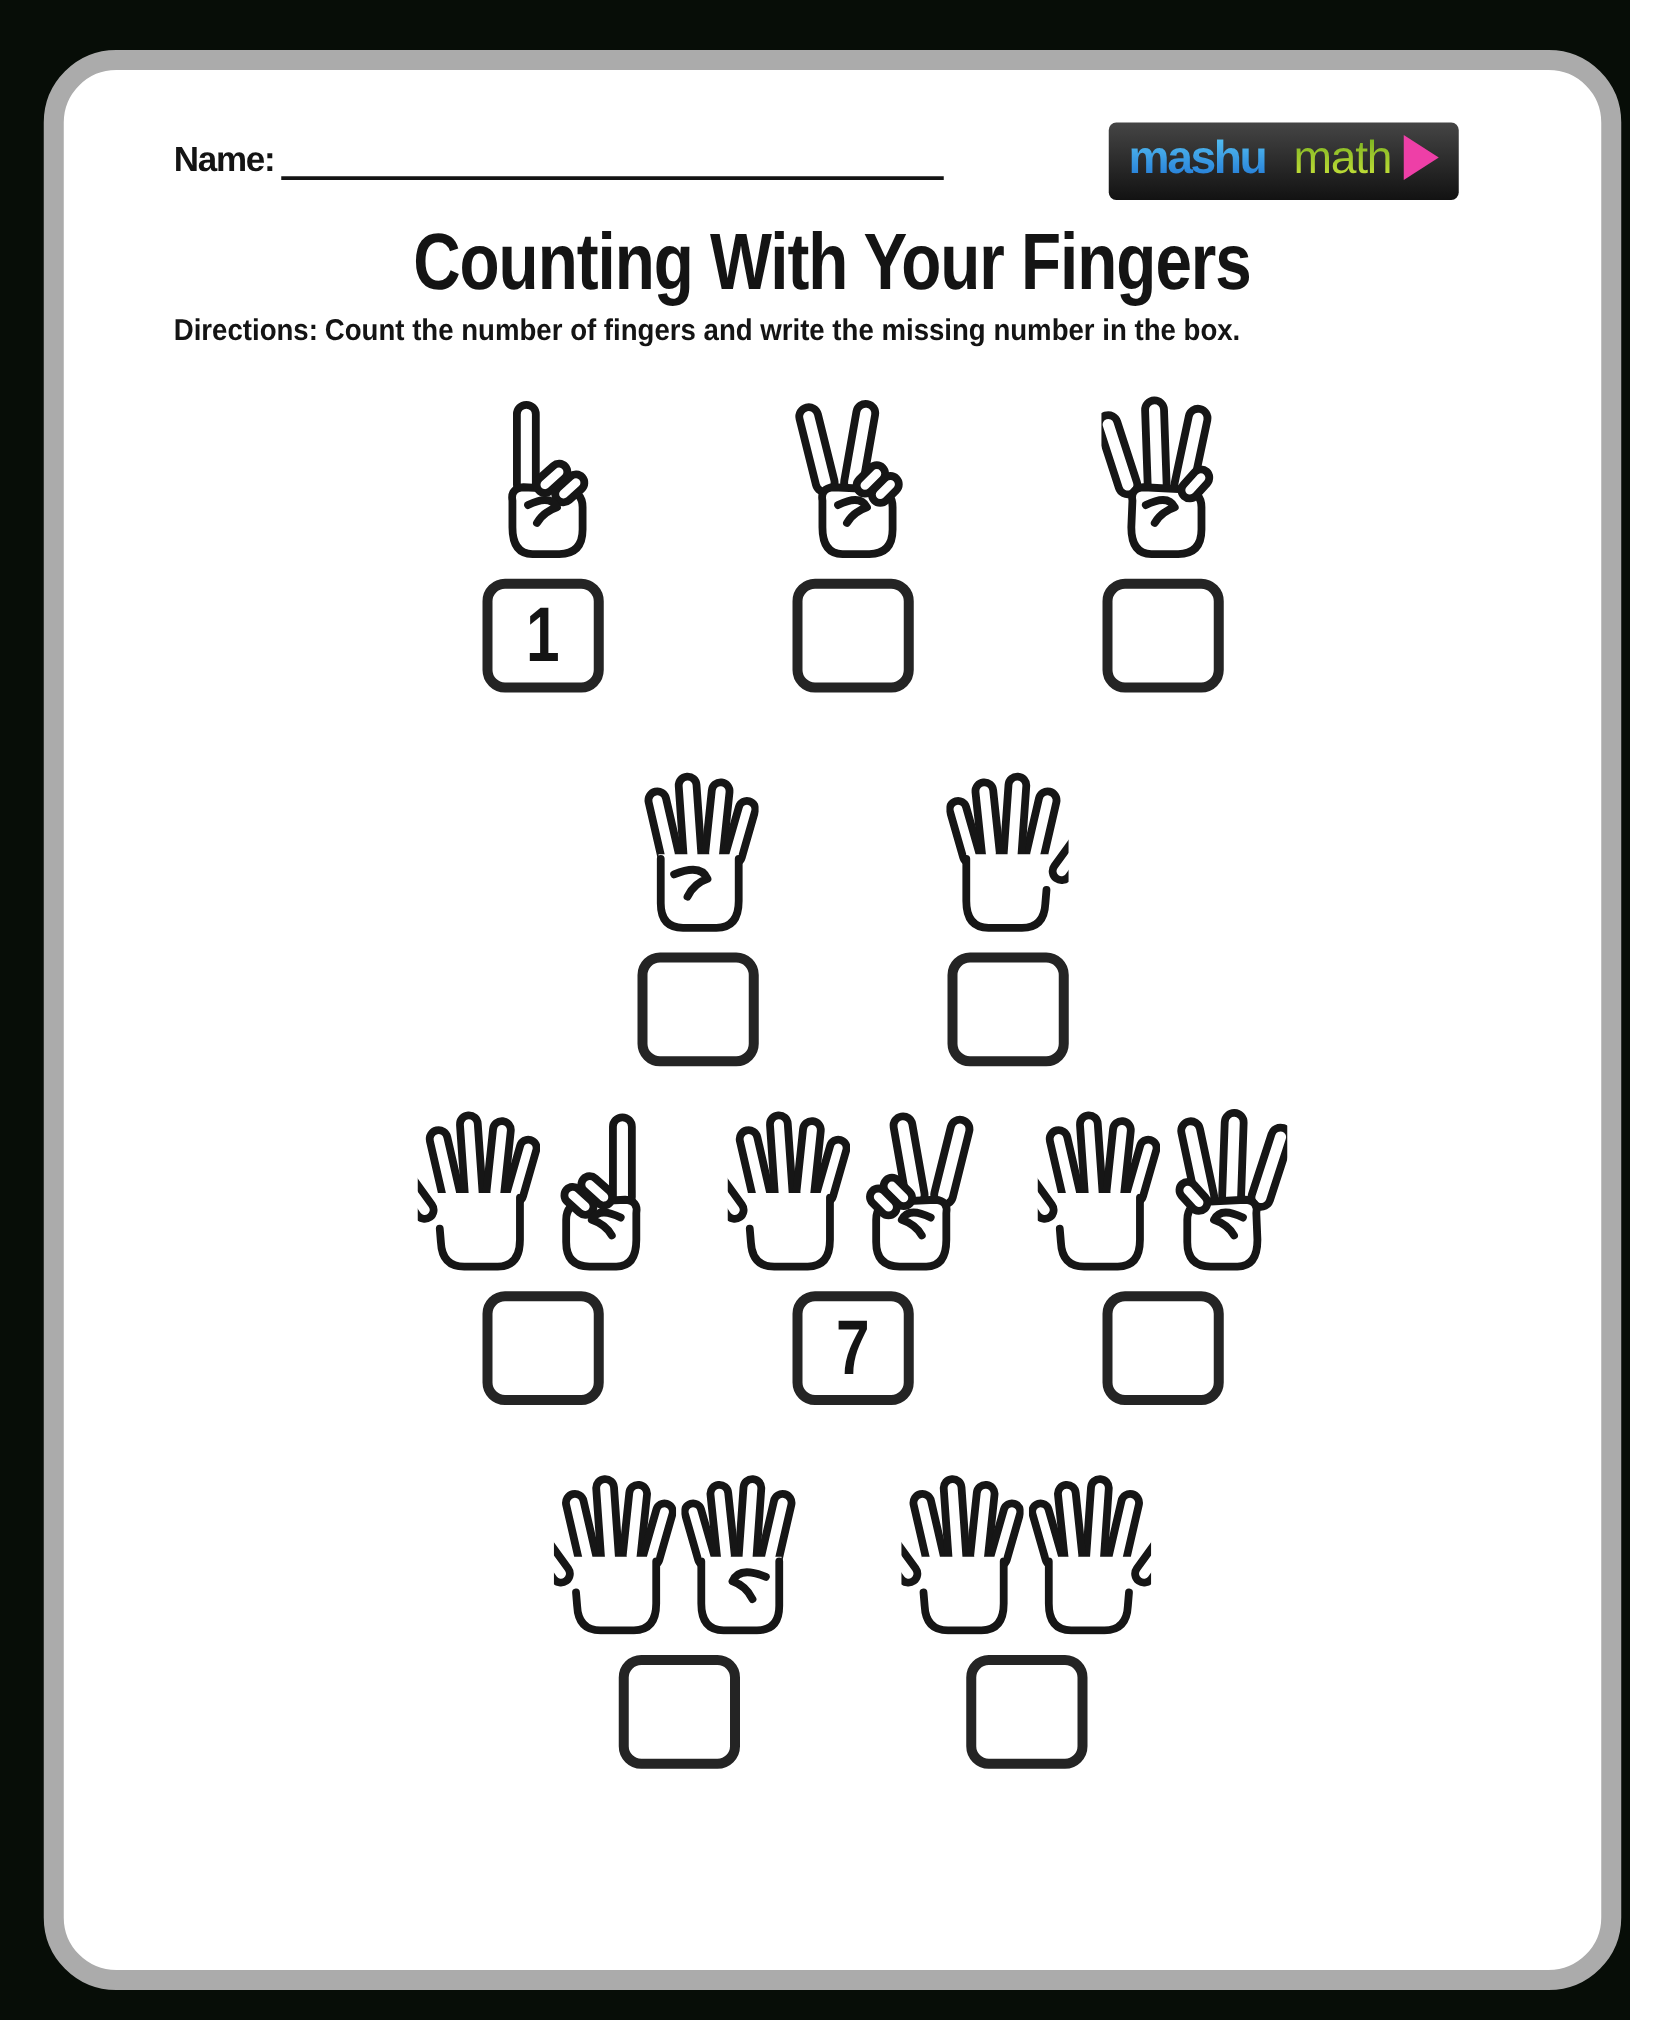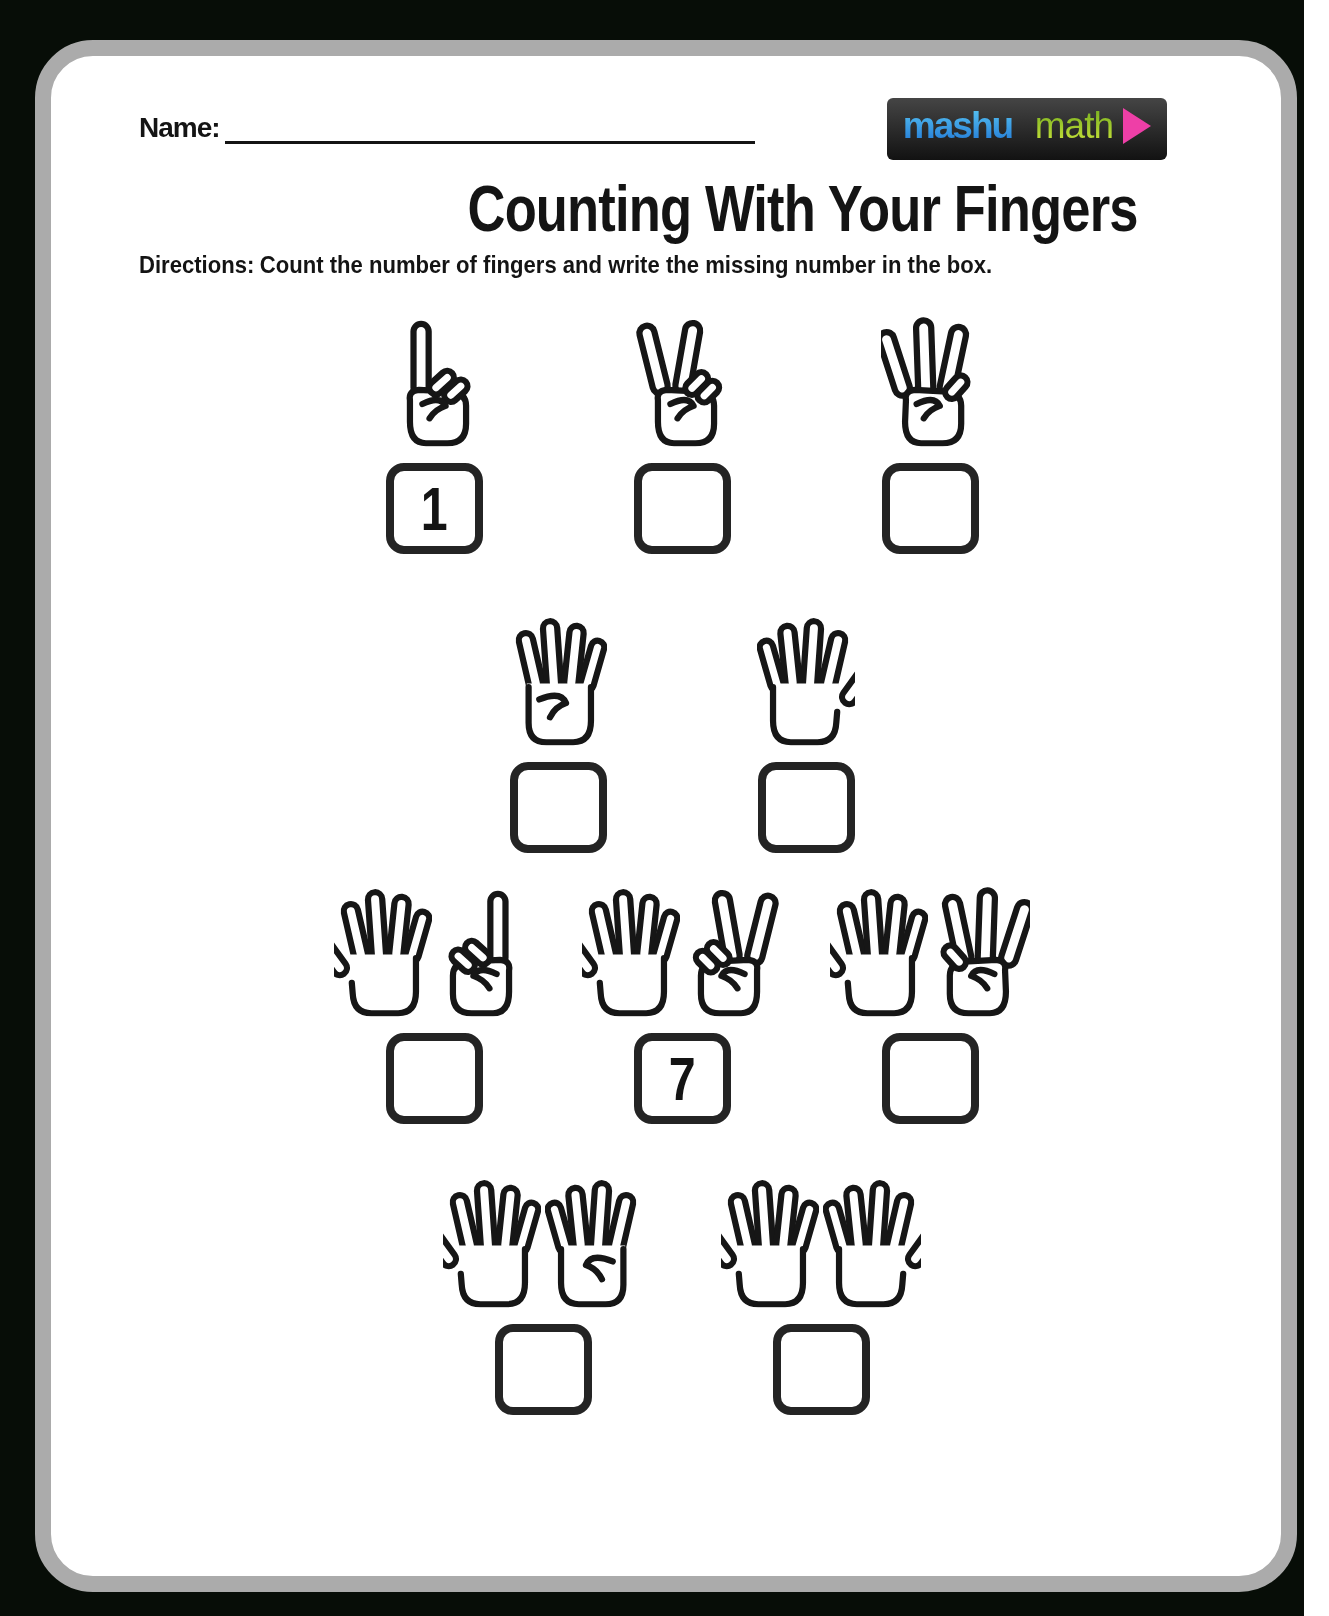--- a/index.html
+++ b/index.html
@@ -22,21 +22,21 @@
               -webkit-text-fill-color:transparent;color:#2a9fe0;}
   .logo-word1 .drop{position:relative;top:7px;}
   .logo-word2{font-weight:normal;margin-left:2px;letter-spacing:-1px;
               background:linear-gradient(180deg,#6ca81c,#d3ea3e);
               -webkit-background-clip:text;background-clip:text;
               -webkit-text-fill-color:transparent;color:#9ccc2e;}
   .logo-play{width:0;height:0;border-left:28px solid #ee3fa7;
              border-top:18px solid transparent;border-bottom:18px solid transparent;margin-left:10px;}
 
   
-  .title{margin:16px 0 0;text-align:right;}
+  .title{margin:16px 0 0;text-align:center;}
   .title-inner{display:inline-block;font-size:64px;font-weight:bold;letter-spacing:-1px;
                transform:scaleX(0.82);white-space:nowrap;line-height:1.05;}
   .directions{margin:8px 0 0;padding:0 18px;font-size:24px;font-weight:bold;}
   .directions-inner{display:inline-block;transform:scaleX(0.92);transform-origin:left center;white-space:nowrap;}
   .directions-inner strong{margin-right:6px;}
 
   
   .problems{position:relative;left:16px;}
   .row{display:flex;justify-content:center;align-items:flex-end;}
   .row1{margin-top:34px;gap:72px;}

